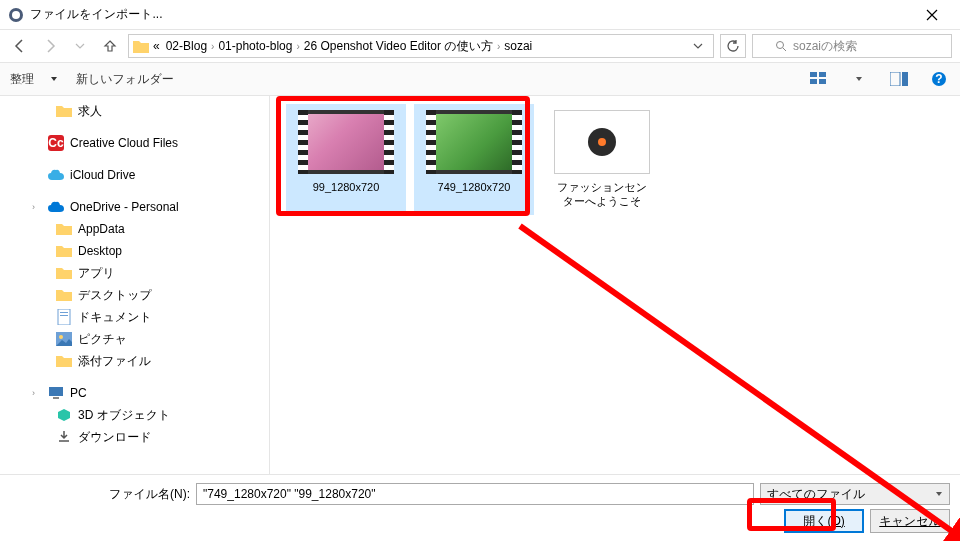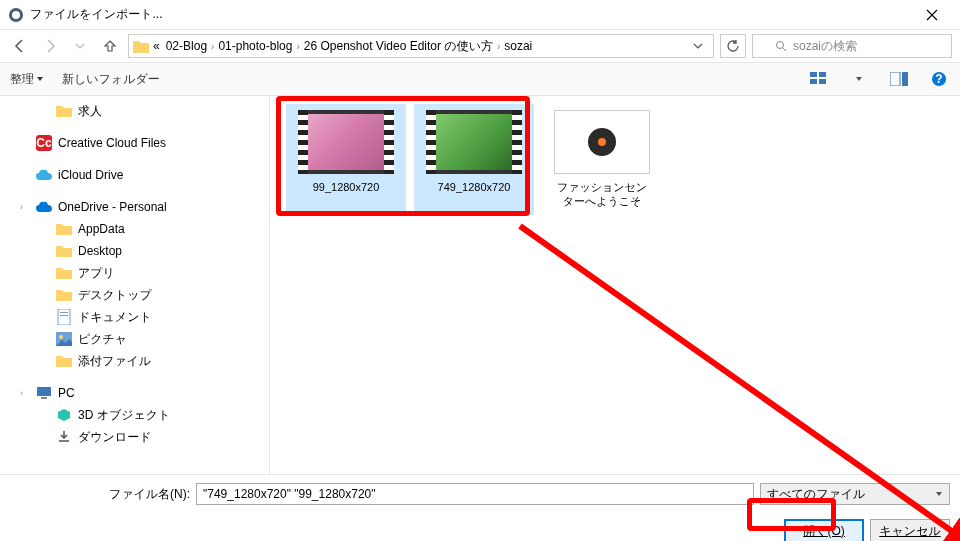--- a/index.html
+++ b/index.html
@@ -14,45 +14,45 @@
 .nav-up { width: 24px; height: 24px; display: flex; align-items: center; justify-content: center; color: #444; cursor: pointer; }
 .breadcrumb { flex: 1; height: 24px; border: 1px solid #ccc; display: flex; align-items: center; padding: 0 4px; gap: 2px; overflow: hidden; }
 .breadcrumb .folder-icon { width: 16px; height: 14px; }
 .breadcrumb .crumb { color: #000; padding: 0 2px; cursor: pointer; white-space: nowrap; }
 .breadcrumb .sep { color: #888; font-size: 10px; }
 .breadcrumb .spacer { flex: 1; }
 .breadcrumb .drop { width: 16px; text-align: center; color: #555; cursor: pointer; }
 .refresh { width: 26px; height: 24px; border: 1px solid #ccc; display: flex; align-items: center; justify-content: center; color: #444; cursor: pointer; }
 .searchbox { width: 200px; height: 24px; border: 1px solid #ccc; display: flex; align-items: center; padding: 0 22px; gap: 6px; color: #888; }
 .toolbar { height: 34px; border-top: 1px solid #e5e5e5; border-bottom: 1px solid #e5e5e5; background: #fafafa; display: flex; align-items: center; padding: 0 10px; gap: 18px; }
-.toolbar .tb-item { color: #1a5fb4; cursor: pointer; display: flex; align-items: center; gap: 2px; }
+.toolbar .tb-item { color: #1a5fb4; cursor: pointer; display: flex; align-items: center; gap: 16px; }
 .toolbar .tb-item.dark { color: #333; }
 .toolbar .spacer { flex: 1; }
 .toolbar .tb-icon { width: 22px; height: 22px; display: flex; align-items: center; justify-content: center; cursor: pointer; }
 .main { display: flex; height: 378px; }
 .tree { width: 270px; border-right: 1px solid #e5e5e5; overflow: hidden; padding: 4px 0; }
-.tree-item { display: flex; align-items: center; height: 22px; padding-left: 20px; gap: 6px; cursor: pointer; }
+.tree-item { display: flex; align-items: center; height: 22px; padding-left: 32px; gap: 6px; cursor: pointer; }
 .tree-item.sub { padding-left: 40px; }
 .tree-item .exp { width: 10px; color: #888; font-size: 9px; }
 .tree-item .ticon { width: 16px; height: 16px; display: flex; align-items: center; justify-content: center; }
 .content { flex: 1; padding: 8px 16px; position: relative; }
 .file-grid { display: flex; gap: 8px; }
 .file-item { width: 120px; display: flex; flex-direction: column; align-items: center; padding: 6px 12px; cursor: pointer; }
 .file-item.selected { background: #cce8ff; }
 .thumb { width: 96px; height: 64px; background: #ddd; position: relative; display: flex; align-items: center; justify-content: center; }
 .thumb.video { background: #333; }
 .thumb.video::before, .thumb.video::after { content: ""; position: absolute; top: 0; bottom: 0; width: 10px; background: repeating-linear-gradient(#222 0 5px, #fff 5px 10px); }
 .thumb.video::before { left: 0; }
 .thumb.video::after { right: 0; }
 .thumb .inner { position: absolute; left: 10px; right: 10px; top: 4px; bottom: 4px; }
 .file-item .label { margin-top: 6px; font-size: 11px; text-align: center; line-height: 1.3; }
 .selection-box { position: absolute; border: 5px solid #ff0000; border-radius: 4px; pointer-events: none; }
 .redarrow { position: absolute; pointer-events: none; }
 .bottom { border-top: 1px solid #e5e5e5; padding: 8px 10px; background: #fff; }
-.filename-row { display: flex; align-items: center; gap: 6px; margin-bottom: 14px; }
+.filename-row { display: flex; align-items: center; gap: 6px; margin-bottom: 4px; }
 .filename-row .lbl { width: 180px; text-align: right; }
 .filename-row input { flex: 1; height: 22px; border: 1px solid #aaa; padding: 0 6px; }
 .filename-row .filter { width: 190px; height: 22px; border: 1px solid #aaa; background: #efefef; display: flex; align-items: center; padding: 0 6px; justify-content: space-between; cursor: pointer; }
 .button-row { display: flex; justify-content: flex-end; gap: 6px; }
 .btn { min-width: 80px; height: 24px; border: 1px solid #aaa; background: #efefef; display: flex; align-items: center; justify-content: center; cursor: pointer; text-decoration: underline; }
 .btn.primary { border: 2px solid #0078d7; background: #e5f1fb; }
 .open-highlight { position: absolute; border: 5px solid #ff0000; border-radius: 4px; pointer-events: none; }
 svg { display: block; }
 </style>
 </head>

